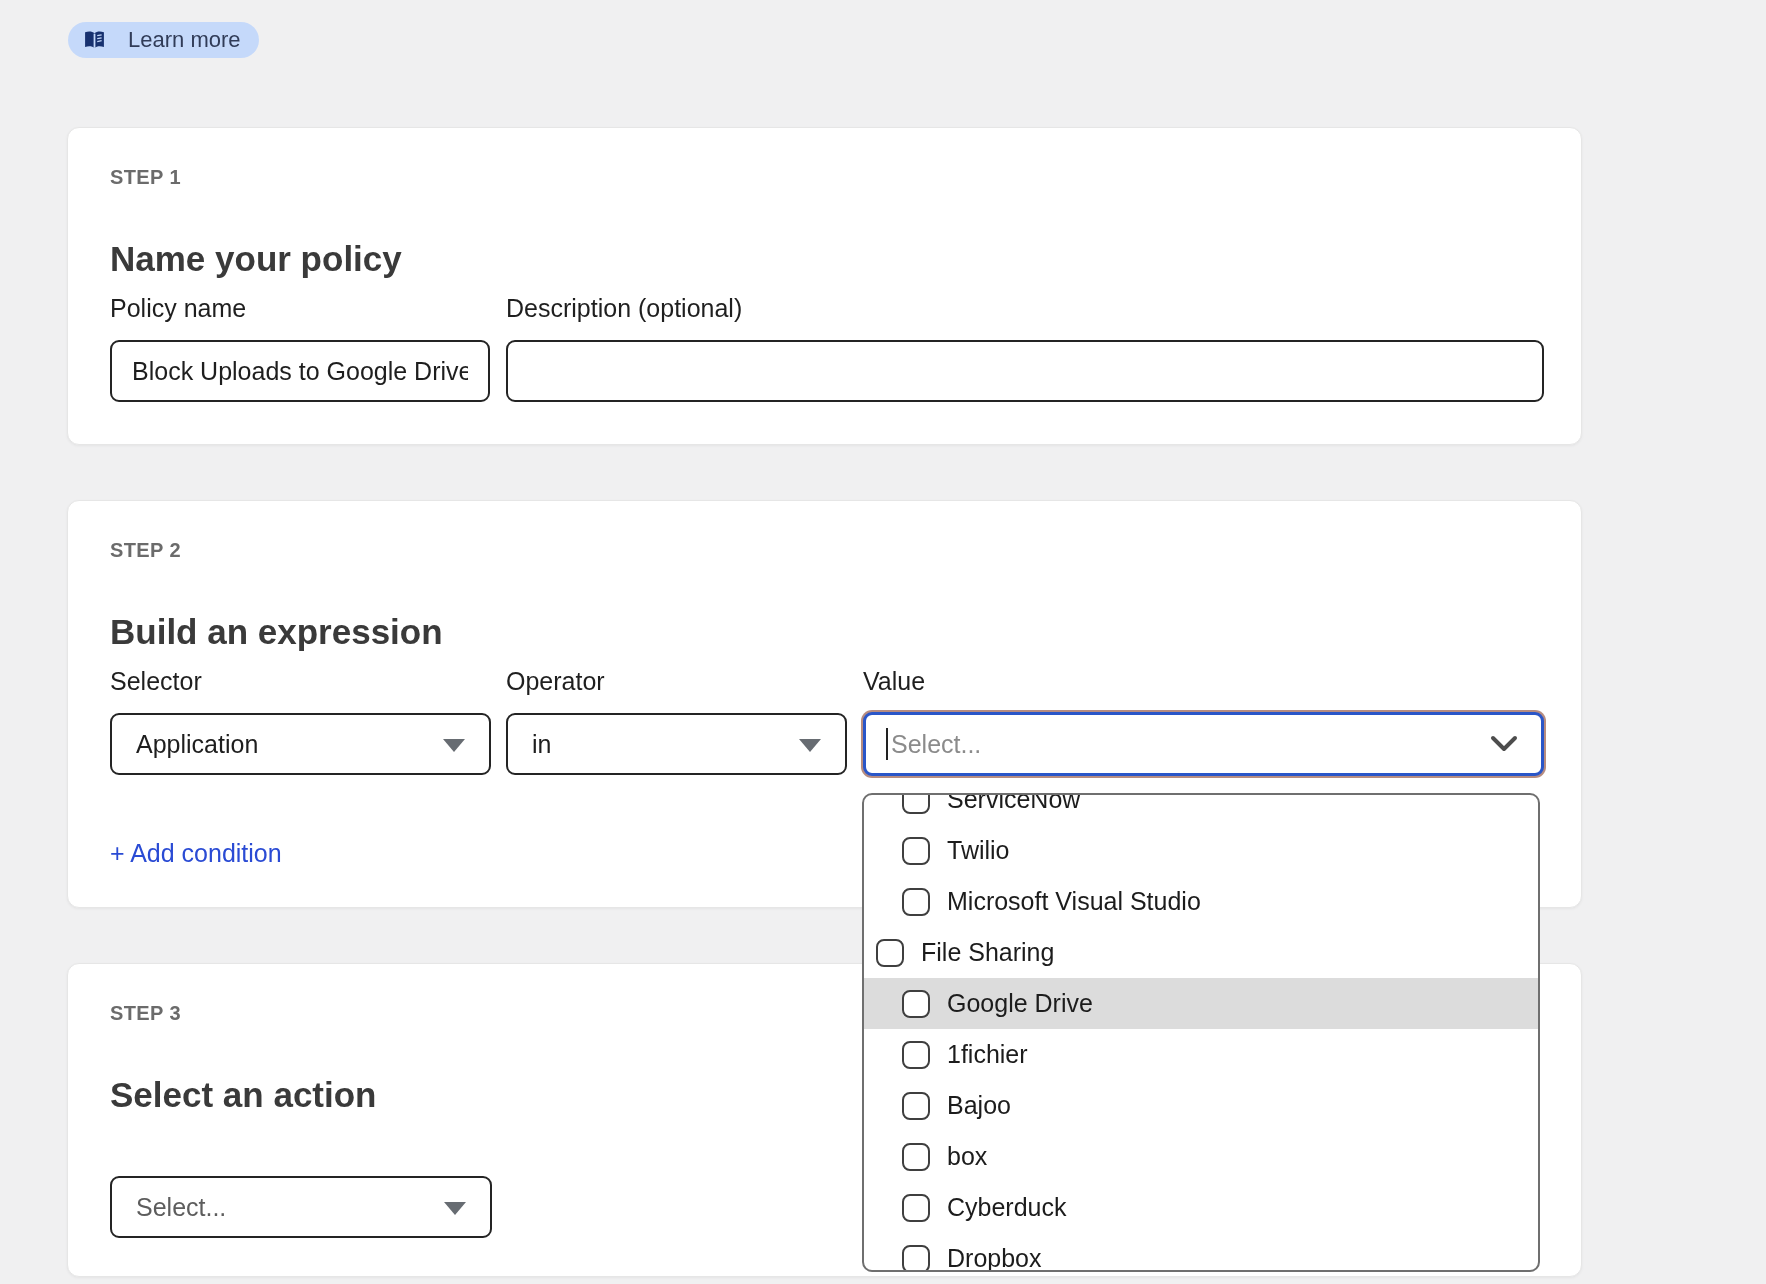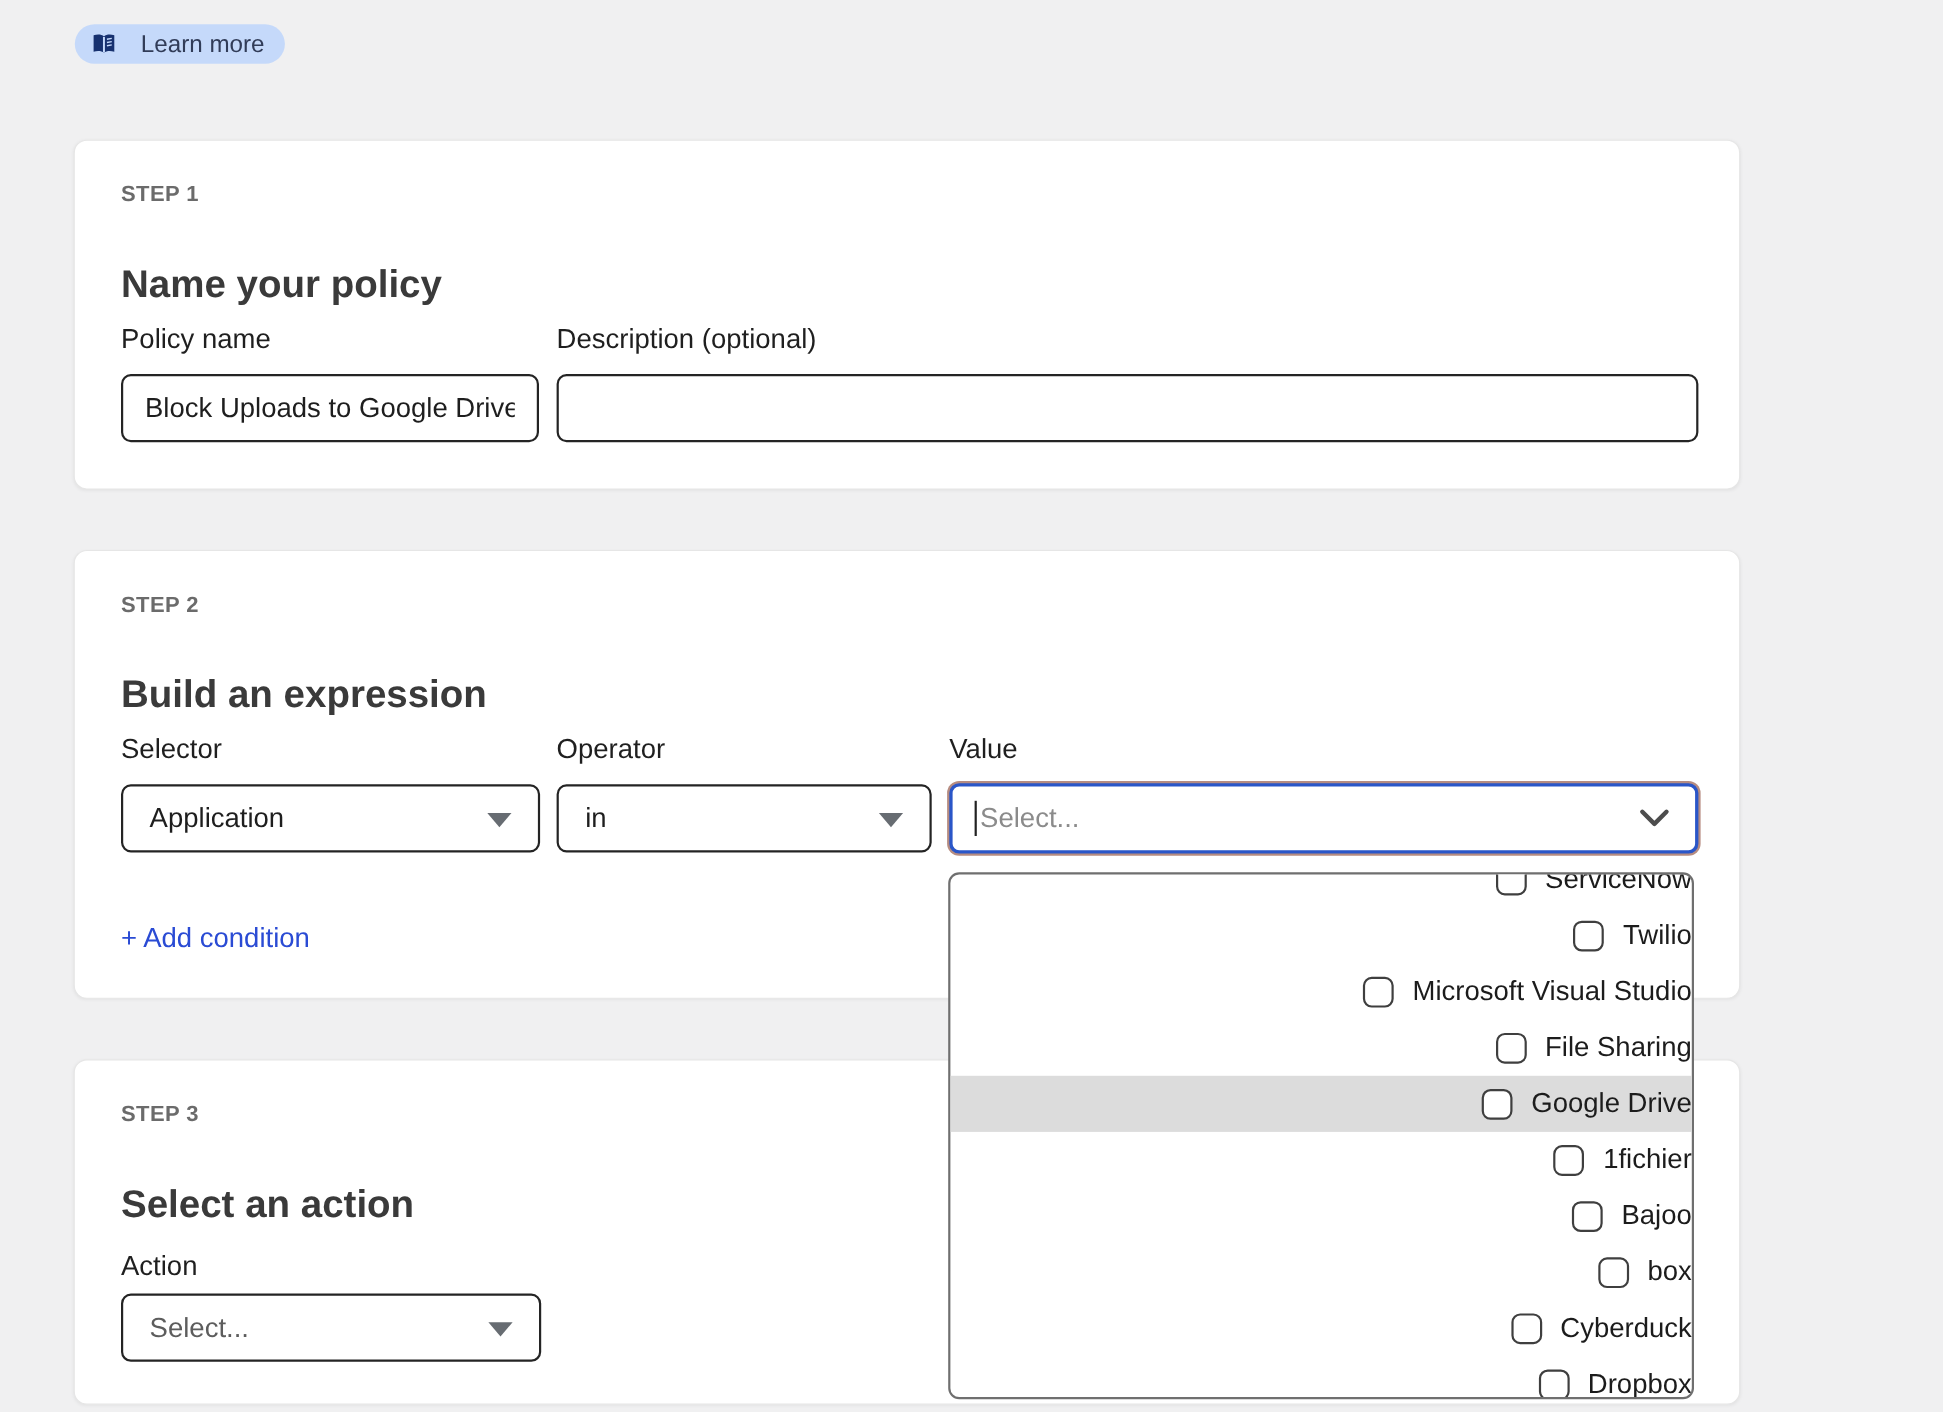--- a/index.html
+++ b/index.html
@@ -88,21 +88,21 @@
   }
 
   
   #dropdown {
     position:absolute; left:862px; top:793px; width:678px; height:479px;
     background:#fff; border:2px solid #6f6f6f; border-radius:10px;
     overflow:hidden; z-index:10;
   }
   #dropdown .list { margin-top:-21px; }
   .dd-row {
-    height:51px; display:flex; align-items:center; cursor:pointer;justify-content:flex-end;
+    height:51px; display:flex; align-items:center; cursor:pointer;
   }
   .dd-row.child { padding-left:38px; }
   .dd-row.group { padding-left:12px; }
   .dd-row.hl    { background:#dcdcdc; }
   .cb {
     flex:none; width:28px; height:28px; background:#fff;
     border:2px solid #3f3f3f; border-radius:8px;
   }
   .dd-label { margin-left:17px; font-size:25px; color:#1c1c1c; white-space:nowrap; }
 </style>
@@ -156,21 +156,20 @@
         <polyline points="4,3 15,14 26,3" fill="none" stroke="#4d4d4d" stroke-width="4" stroke-linecap="round" stroke-linejoin="round"></polyline>
       </svg>
     </div>
 
     <a class="link" href="#">+ Add condition</a>
   </section>
 
   <section class="card" id="card3">
     <div class="step-label">STEP 3</div>
     <h2 class="card-title">Select an action</h2>
-    <label class="field-label col1" style="top:172px">Action</label>
     <div class="select-box" id="action-box">
       <span class="placeholder-text">Select...</span>
       <span class="tri"></span>
     </div>
   </section>
 
   <div id="dropdown">
     <div class="list">
 
       <div class="dd-row child">

